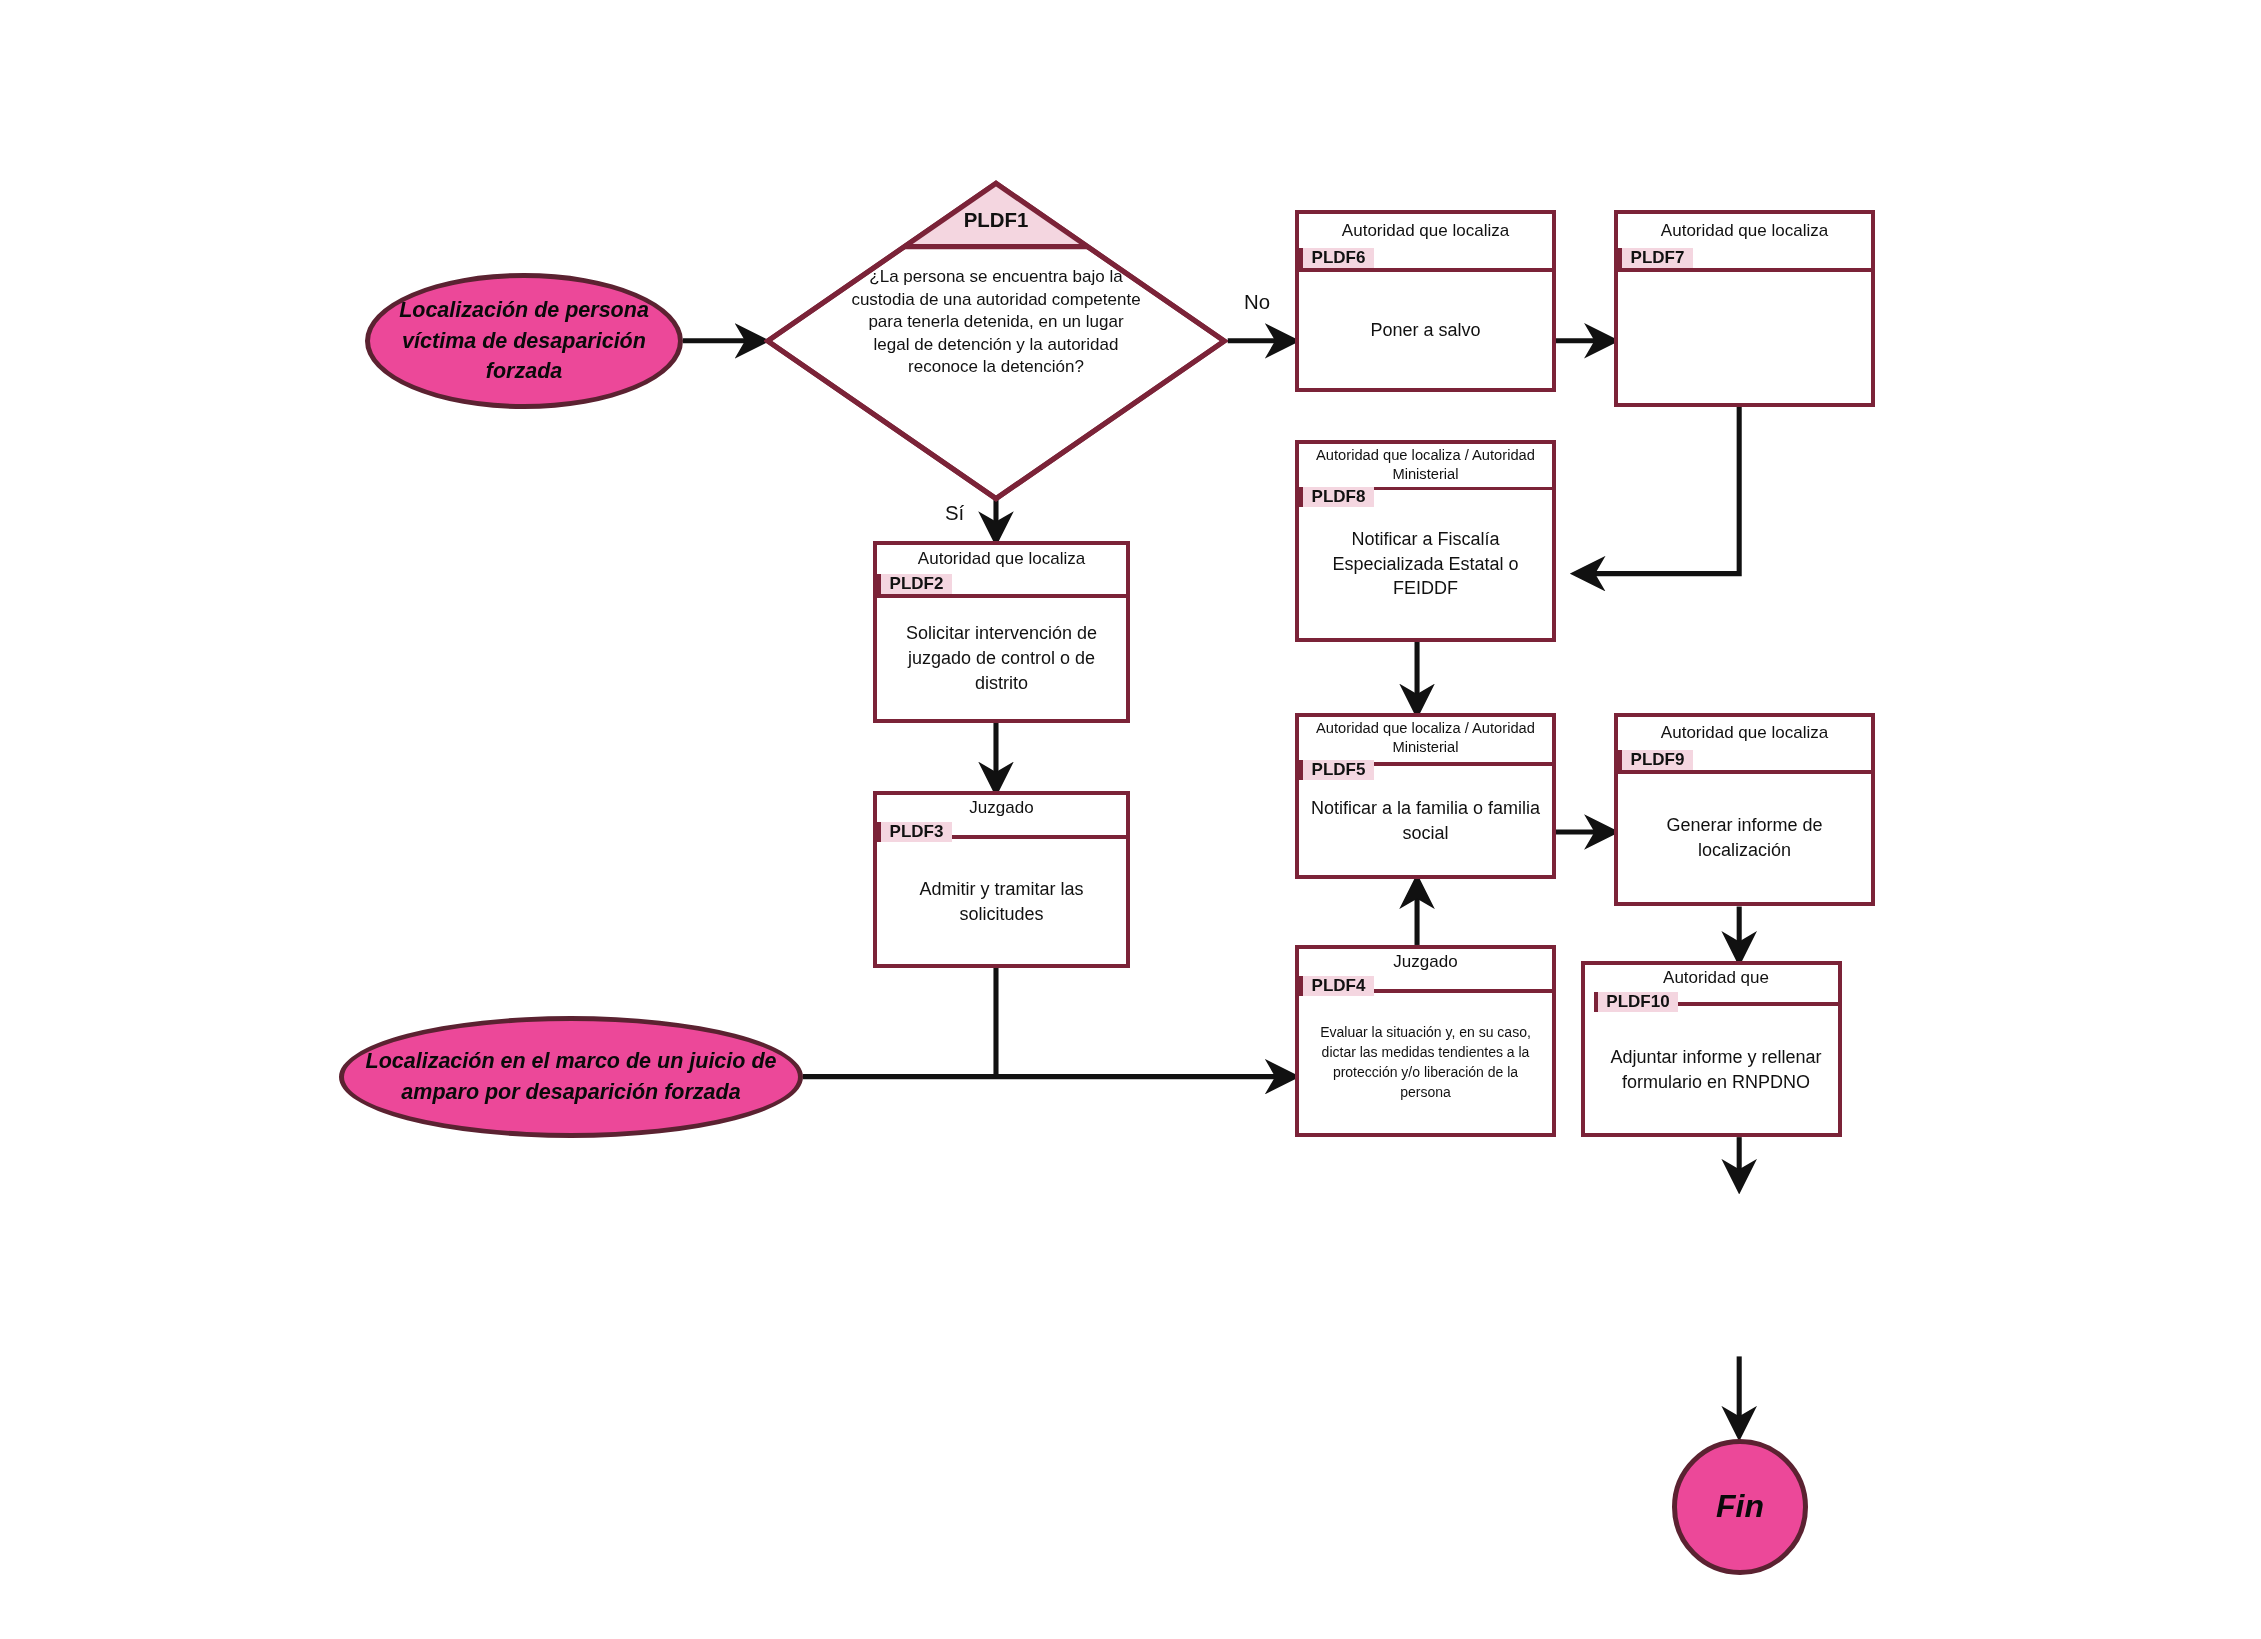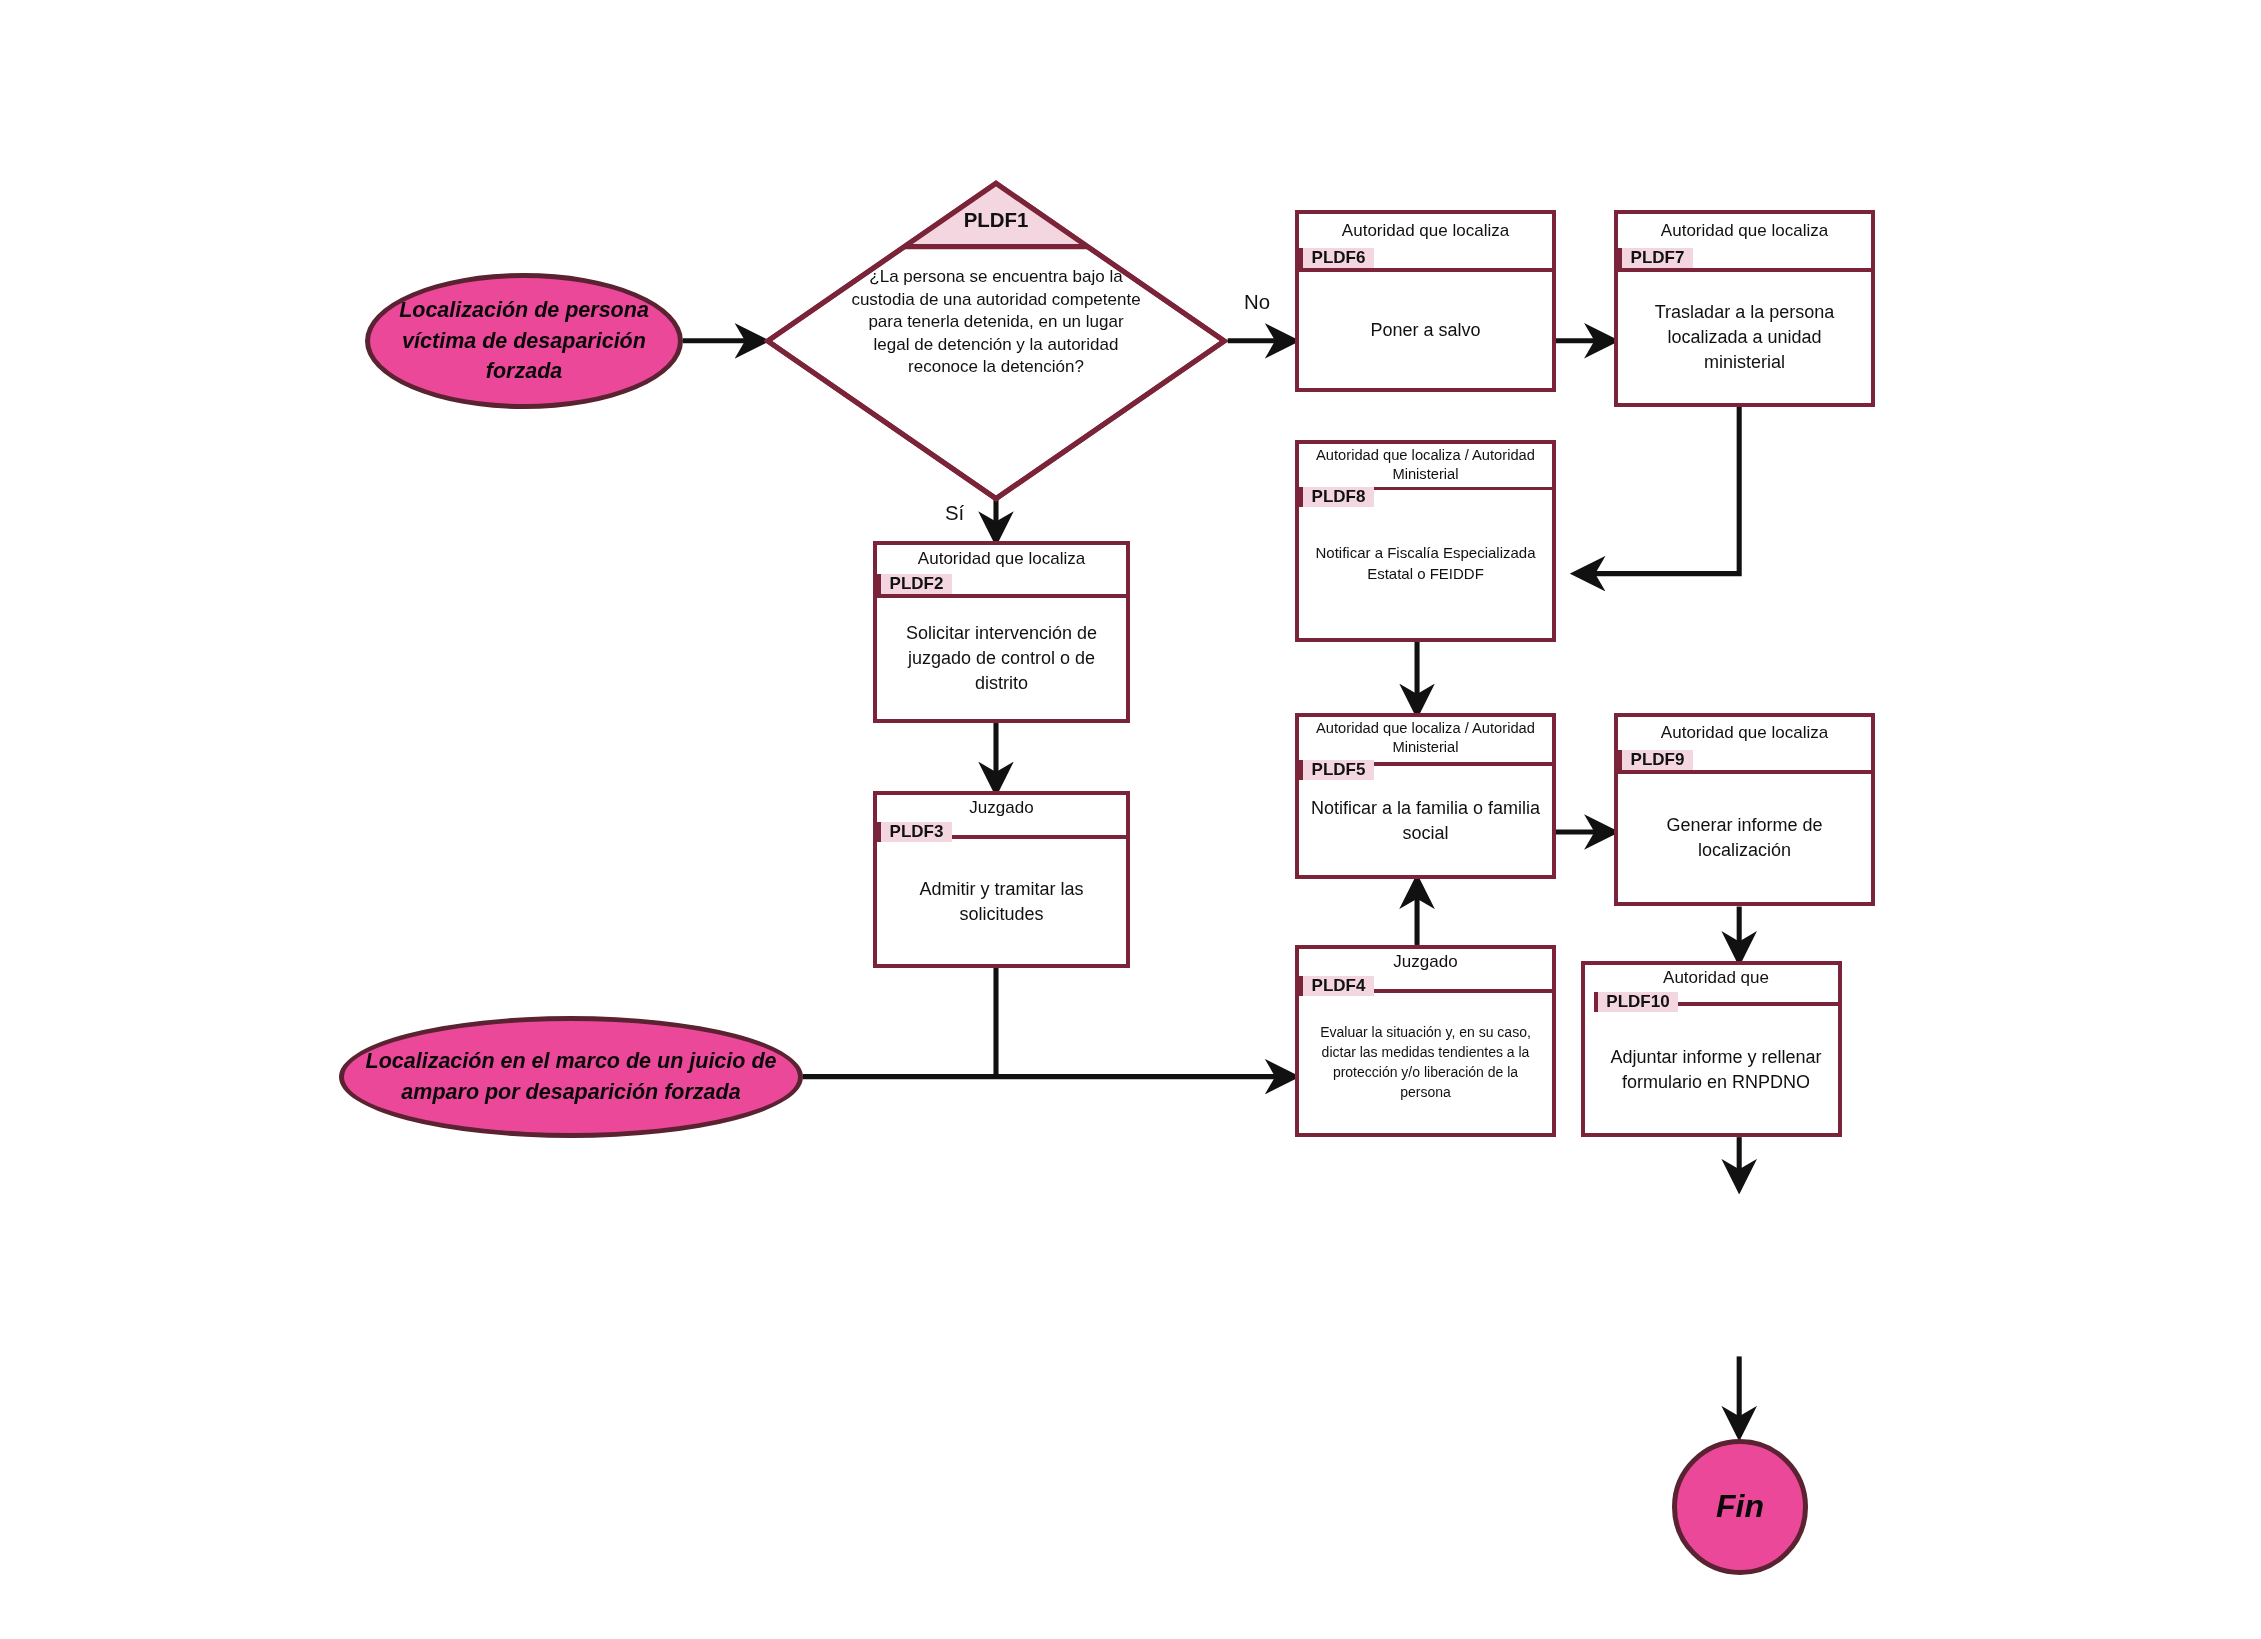--- a/index.html
+++ b/index.html
@@ -239,29 +239,28 @@
       <div class="code" style="width:75px; font-size:17px;">PLDF6</div>
     </div>
     <div class="body" style="font-size:18px;">Poner a salvo</div>
   </div>
 
   <div class="node" style="left:1614px; top:210px; width:261px; height:197px;">
     <div class="hdr" style="height:58px;">
       <div class="actor" style="font-size:17px;">Autoridad que localiza</div>
       <div class="code" style="width:75px; font-size:17px;">PLDF7</div>
     </div>
-    <div class="body" style="font-size:18px;">Trasladar a la persona localizada a unidad ministerial</div>
   </div>
 
   <div class="node" style="left:1295px; top:440px; width:261px; height:202px;">
     <div class="hdr" style="height:46px;">
       <div class="actor" style="font-size:14.7px;">Autoridad que localiza / Autoridad Ministerial</div>
       <div class="code" style="width:75px; font-size:17px;">PLDF8</div>
     </div>
-    <div class="body" style="font-size:15px;">Notificar a Fiscalía Especializada Estatal o FEIDDF</div>
+    <div class="body" style="font-size:18px;">Notificar a Fiscalía Especializada Estatal o FEIDDF</div>
   </div>
 
   <div class="node" style="left:1614px; top:713px; width:261px; height:193px;">
     <div class="hdr" style="height:57px;">
       <div class="actor" style="font-size:17px;">Autoridad que localiza</div>
       <div class="code" style="width:75px; font-size:17px;">PLDF9</div>
     </div>
     <div class="body" style="font-size:18px;">Generar informe de localización</div>
   </div>
 

